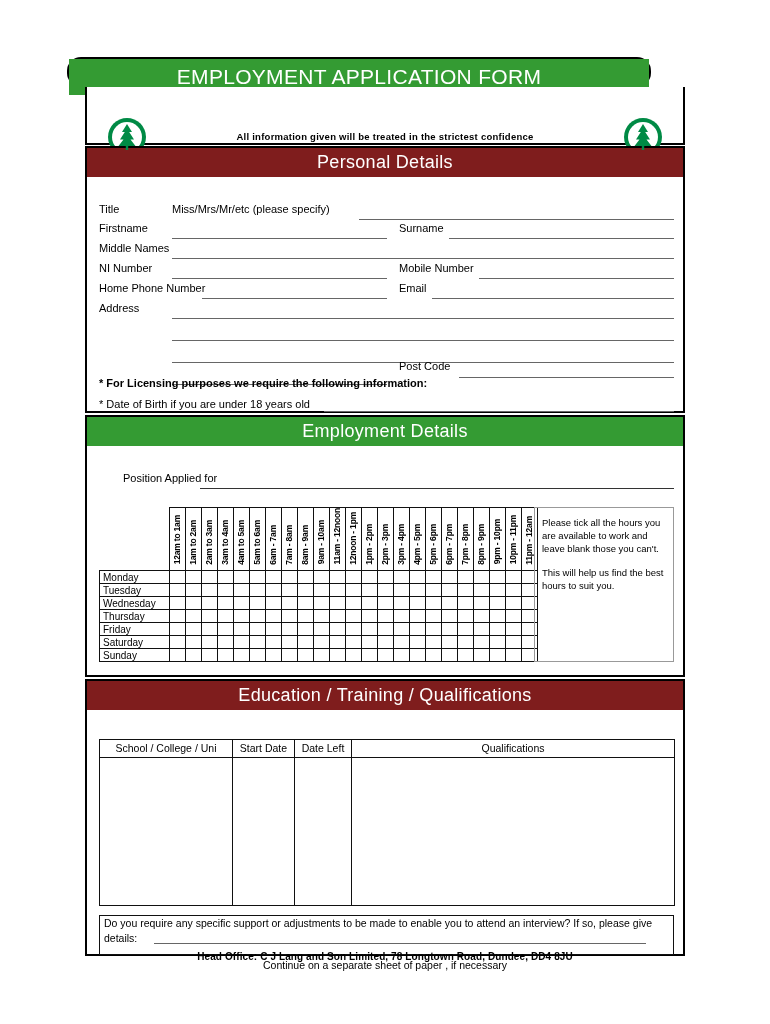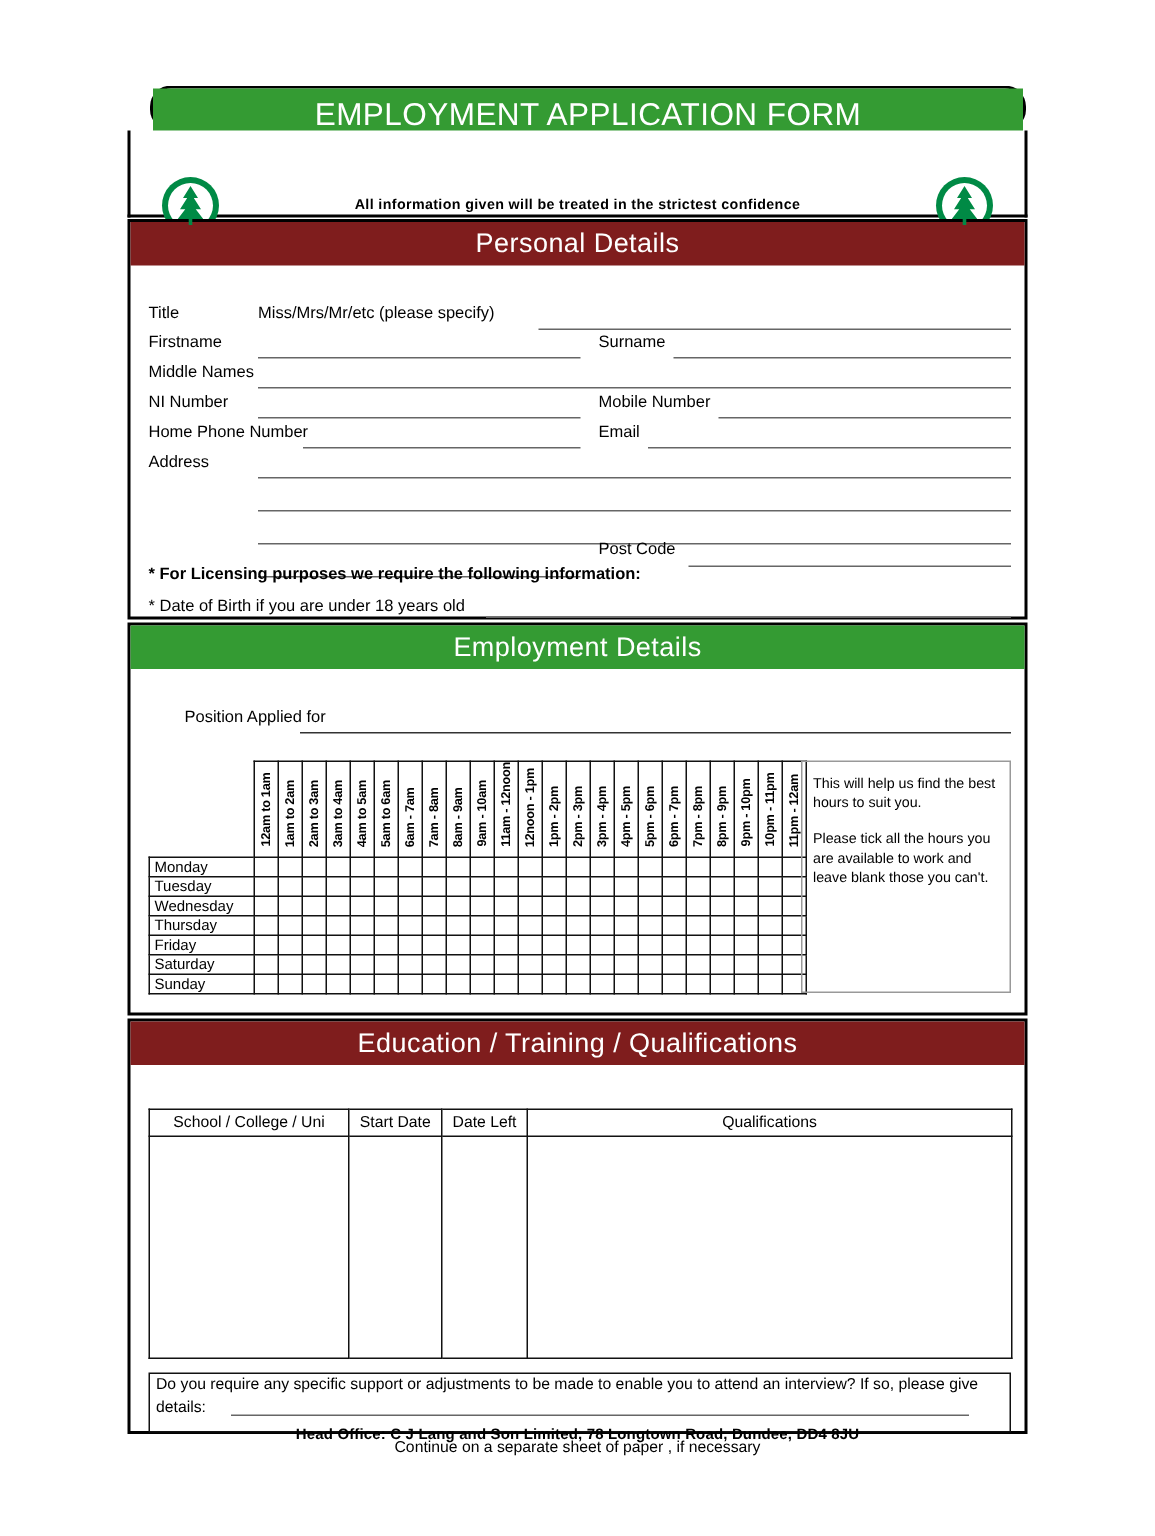--- a/index.html
+++ b/index.html
@@ -214,21 +214,21 @@
     font-size: 10px;
     font-weight: bold;
     letter-spacing: .1px;
   }
 </style>
 </head>
 <body>
 
 <div class="page">
 
-  <div class="panel" id="title-panel" style="left:100px; top:57px; width:584px; height:30px; border-bottom:none;border-radius:14px;">
+  <div class="panel" id="title-panel" style="left:67px; top:57px; width:584px; height:30px; border-bottom:none;border-radius:14px;">
     <div class="bar bar-green hdr-title">EMPLOYMENT APPLICATION FORM</div>
   </div>
 
   <div class="panel" id="header-panel" style="top:87px; height:58px; border-top:none;">
 
     <div class="logo-wrap logo-left">
       <div class="logo-circle">
         <svg class="tree" width="22" height="28" viewBox="0 0 22 28">
           <path d="M11 1 L16 9 L13.2 9 L18 16.5 L14.5 16.5 L19.5 23 L12.2 23 L12.2 27 L9.8 27 L9.8 23 L2.5 23 L7.5 16.5 L4 16.5 L8.8 9 L6 9 Z" fill="#008a45"></path>
         </svg>
@@ -518,22 +518,22 @@
               <td class="tick"></td>
               <td class="tick"></td>
               <td class="tick"></td>
               <td class="tick"></td>
               <td class="tick"></td>
             </tr>
           </tbody>
       </table>
 
       <div id="info-box">
+          <p>Please tick all the hours you are available to work and leave blank those you can't.</p>
           <p>This will help us find the best hours to suit you.</p>
-          <p>Please tick all the hours you are available to work and leave blank those you can't.</p>
         </div>
 
       <div class="lbl" style="left:12px; top:232px;">Date available to start</div>
       <div class="rule rule-dark" style="left:142px; top:245px; width:120px;"></div>
 
       <div class="lbl" style="left:283px; top:232px;">Dates of Holidays You Have Booked</div>
       <div class="rule rule-dark" style="left:467px; top:245px; width:120px;"></div>
     </div>
   </div>
 

